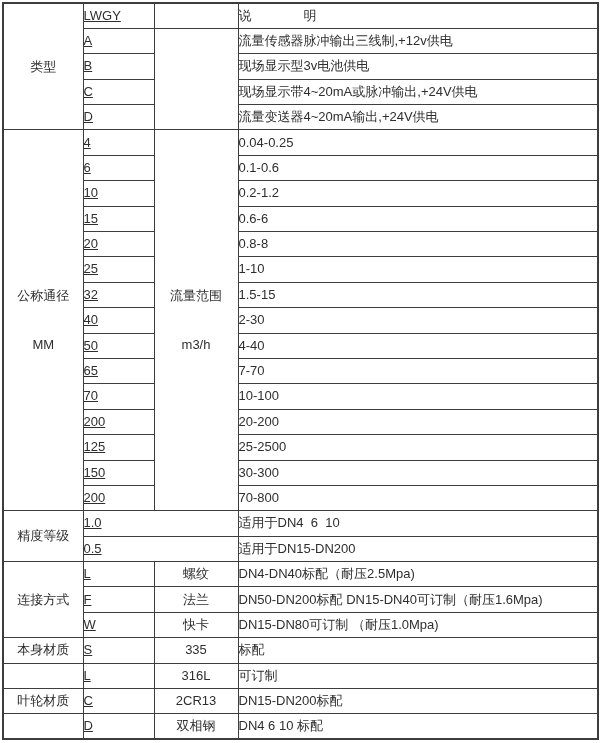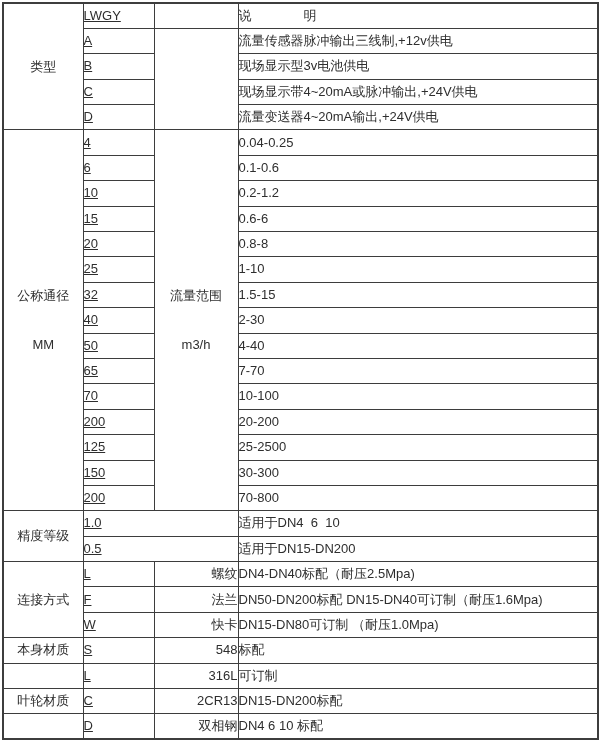--- a/index.html
+++ b/index.html
@@ -34,21 +34,21 @@
     overflow: hidden;
     line-height: 1.25;
   }
   table.spec tr { height: 25.4px; }
   .col1 { width: 80px; }
   .col2 { width: 71px; }
   .col3 { width: 84px; }
   .col4 { width: 360px; }
   td.lbl  { text-align: center; }
   td.code { text-align: left; text-decoration: underline; }
-  td.name { text-align: right; padding-left: 5px; }
+  td.name { text-align: center; padding-left: 5px; }
   td.desc { text-align: left; padding-left: 5px; }
 </style>
 </head>
 <body>
 
 <div class="sheet">
   <table class="spec">
     <colgroup>
       <col class="col1">
         <col class="col2">
@@ -173,21 +173,21 @@
       </tr>
       <tr>
         <td class="code">W</td>
         <td class="name">快卡</td>
         <td class="desc">DN15-DN80可订制 （耐压1.0Mpa)</td>
       </tr>
 
       <tr>
         <td class="lbl">本身材质</td>
         <td class="code">S</td>
-        <td class="name">548</td>
+        <td class="name">335</td>
         <td class="desc">标配</td>
       </tr>
 
       <tr>
         <td class="lbl"></td>
         <td class="code">L</td>
         <td class="name">316L</td>
         <td class="desc">可订制</td>
       </tr>
       <tr>

